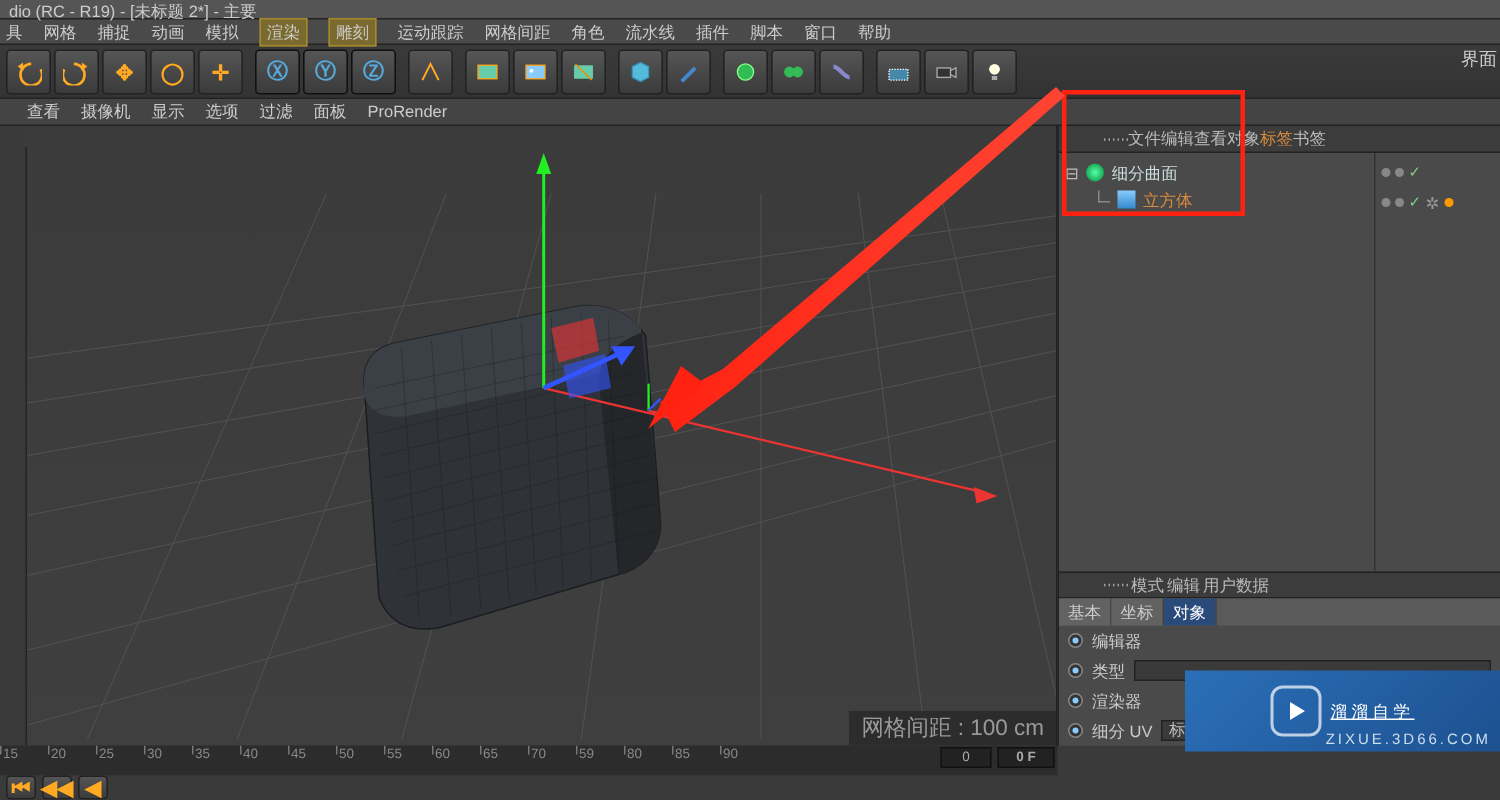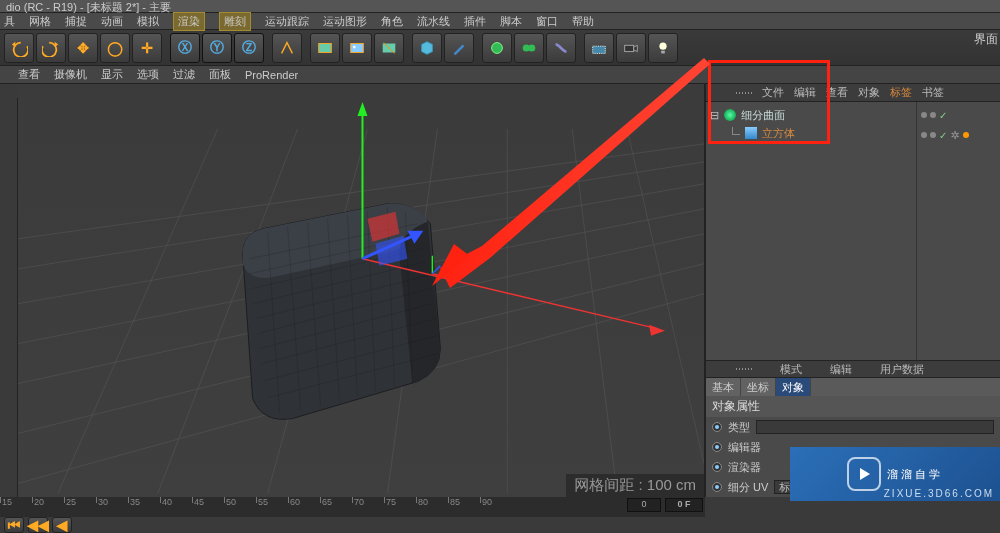--- a/index.html
+++ b/index.html
@@ -12,49 +12,49 @@
 .tbtn { width: 30px; height: 30px; background: linear-gradient(#555,#3b3b3b); border: 1px solid #222; border-radius: 3px; display: flex; align-items: center; justify-content: center; color: #fa2; font-size: 14px; font-weight:bold; }
 .tbtn.blue{ color:#5ad; border-color:#111; }
 .tbtn.small-gap{ margin-left:6px; }
 .tbtn svg{ width:18px; height:18px; }
 .viewport-menu { height: 18px; background: #444; color:#ccc; display:flex; align-items:center; gap:14px; padding-left:6px; font-size:12px; border-bottom:1px solid #222;}
 .main-row{ display:flex; height: 413px; }
 .viewport{ flex:1; position:relative; background:linear-gradient(#3b3b3b,#3f3f3f); overflow:hidden; border-right:1px solid #222;}
 .viewport-canvas{ position:absolute; inset:0; }
 .status-bar{ position:absolute; bottom:0; right:0; background:rgba(40,40,40,.8); color:#999; font-size:15px; padding:2px 8px;}
 .right-panel{ width:295px; display:flex; flex-direction:column; background:#454545; border-left:1px solid #222;}
-.panel-tabs{ height:18px; display:flex; align-items:center; gap:10px; padding-left:30px; color:#bbb; font-size:12px; background:#3c3c3c; border-bottom:1px solid #222;}
+.panel-tabs{ height:18px; display:flex; align-items:center; padding-left:30px; color:#bbb; font-size:12px; background:#3c3c3c; border-bottom:1px solid #222;}
 .obj-manager{ flex:1; background:#4a4a4a; display:flex; color:#ccc; }
 .tree{ flex:1; padding:4px 4px; font-size:12px; }
 .tree-row{ display:flex; align-items:center; gap:4px; height:18px;}
 .tree-row .icon{ width:14px; height:14px; display:inline-flex; align-items:center; justify-content:center;}
 .tree-vis{ width:84px; border-left:1px solid #333; padding:4px; display:flex; flex-direction:column; gap:2px;}
 .vis-row{ height:18px; display:flex; align-items:center; gap:3px;}
 .dot{ width:6px; height:6px; border-radius:50%; background:#888; }
 .check{ color:#8c8; font-size:10px;}
 .orange-dot{ width:6px; height:6px; border-radius:50%; background:#f90; }
-.attr-tabs{ height:18px; display:flex; align-items:center; gap:28px; padding-left:30px; font-size:12px; background:#3c3c3c; color:#bbb; border-top:1px solid #222; border-bottom:1px solid #222;}
+.attr-tabs{ height:18px; display:flex; align-items:center; gap:2px; padding-left:30px; font-size:12px; background:#3c3c3c; color:#bbb; border-top:1px solid #222; border-bottom:1px solid #222;}
 .attr-panel{ background:#4a4a4a; color:#ccc; padding:0; font-size:12px;}
 .attr-header{ display:flex; align-items:center; gap:6px; padding:4px 6px;}
 .attr-sub-tabs{ display:flex; height:18px; background:#5a5a5a;}
 .attr-sub-tab{ padding:2px 6px; background:#626262; border-right:1px solid #444; color:#ccc; font-size:11px;}
 .attr-sub-tab.active{ background:#2a4a7a; color:#fff; }
 .attr-section-title{ background:#555; padding:2px 6px; font-size:12px; color:#ddd;}
 .attr-row{ display:flex; align-items:center; height:20px; padding:1px 6px; gap:6px;}
 .attr-row .radio{ width:10px; height:10px; border:1px solid #888; border-radius:50%; background:#333; display:inline-block;}
 .attr-row .radio.sel::after{ content:""; display:block; width:4px; height:4px; background:#8cf; border-radius:50%; margin:2px;}
 .attr-row .field{ flex:1; height:14px; background:#3a3a3a; border:1px solid #222;}
 .icon-dots{ width:16px; display:flex; gap:2px; align-items:center;}
 .icon-dots span{ width:2px; height:2px; background:#aaa; border-radius:50%;}
 .red-box{ position:absolute; border:3px solid #f21; pointer-events:none;}
 .red-arrow{ position:absolute; pointer-events:none;}
 .tab-label{ cursor:default; }
 .tab-label.orange{ color:#d88a3e; }
 .interface-link{ position:absolute; top:31px; right:2px; color:#ccc; font-size:12px;}
-.watermark{ position:absolute; right:0; bottom:32px; width:210px; height:54px; background:linear-gradient(135deg,#2b6fb8,#1d5190); display:flex; align-items:center; justify-content:center; gap:6px; color:#fff; font-size:22px; letter-spacing:3px;}
+.watermark{ position:absolute; right:0; bottom:32px; width:210px; height:54px; background:linear-gradient(135deg,#2b6fb8,#1d5190); display:flex; align-items:center; justify-content:center; gap:6px; color:#fff; font-size:22px; letter-spacing:3px;text-decoration:underline;}
 .watermark .play{ width:34px; height:34px; border:2px solid rgba(255,255,255,.7); border-radius:8px; display:flex; align-items:center; justify-content:center;}
 .watermark .sub{ position:absolute; bottom:2px; right:6px; font-size:10px; letter-spacing:2px; color:#cde;}
 .bottom-strip{ position:absolute; left:0; right:295px; bottom:0; height:36px; display:flex; flex-direction:column;}
 .timeline-ruler{ height:33px; background:#2c2c2c; display:flex; overflow:hidden;}
 .tick{ width:32px; height:100%; color:#888; font-size:9px; text-align:left; padding-left:2px; position:relative;}
 .tick::before{content:""; position:absolute; left:0; top:0; width:1px; height:6px; background:#777;}
 .time-controls{ height:20px; background:#3a3a3a; display:flex; align-items:center; gap:4px; padding:0 4px;}
 .frame-box{ width:34px; height:14px; background:#222; border:1px solid #111; color:#aaa; font-size:9px; text-align:center;}
 .tool-col{ position:absolute; left:0; top:98px; width:18px; bottom:36px; background:#3a3a3a; border-right:1px solid #222;}
 .pin-icon{ position:absolute; top:66px; right:300px; width:14px; height:14px; display:flex; align-items:center; justify-content:center;}
@@ -73,21 +73,21 @@
 
 <div class="menu-bar">
   <span class="menu-item">具</span>
   <span class="menu-item">网格</span>
   <span class="menu-item">捕捉</span>
   <span class="menu-item">动画</span>
   <span class="menu-item">模拟</span>
   <span class="menu-item highlight">渲染</span>
   <span class="menu-item highlight">雕刻</span>
   <span class="menu-item">运动跟踪</span>
-  <span class="menu-item">运动图形</span>
+  <span class="menu-item">网格间距</span>
   <span class="menu-item">角色</span>
   <span class="menu-item">流水线</span>
   <span class="menu-item">插件</span>
   <span class="menu-item">脚本</span>
   <span class="menu-item">窗口</span>
   <span class="menu-item">帮助</span>
 </div>
 
 <div class="interface-link">界面</div>
 
@@ -306,29 +306,28 @@
       <span class="tab-label">编辑</span>
       <span class="tab-label">用户数据</span>
     </div>
 
     <div class="attr-panel">
       <div class="attr-sub-tabs">
         <span class="attr-sub-tab">基本</span>
         <span class="attr-sub-tab">坐标</span>
         <span class="attr-sub-tab active">对象</span>
       </div>
-      <div class="attr-section-title">对象属性</div>
+      <div class="attr-row">
+        <span class="radio sel"></span>
+        <span>编辑器</span>
+      </div>
       <div class="attr-row">
         <span class="radio sel"></span>
         <span>类型</span>
         <span class="field"></span>
-      </div>
-      <div class="attr-row">
-        <span class="radio sel"></span>
-        <span>编辑器</span>
       </div>
       <div class="attr-row">
         <span class="radio sel"></span>
         <span>渲染器</span>
       </div>
       <div class="attr-row">
         <span class="radio sel"></span>
         <span>细分 UV</span>
         <span class="field" style="padding-left:4px; color:#bbb; font-size:10px; line-height:12px;"><span>标准</span></span>
       </div>
@@ -345,21 +344,21 @@
     <div class="tick">25</div>
     <div class="tick">30</div>
     <div class="tick">35</div>
     <div class="tick">40</div>
     <div class="tick">45</div>
     <div class="tick">50</div>
     <div class="tick">55</div>
     <div class="tick">60</div>
     <div class="tick">65</div>
     <div class="tick">70</div>
-    <div class="tick">75</div>
+    <div class="tick">59</div>
     <div class="tick">80</div>
     <div class="tick">85</div>
     <div class="tick">90</div>
     <div style="flex:1"></div>
     <div class="frame-box" style="margin:1px 2px;">0</div>
     <div class="frame-box" style="margin:1px 2px; width:38px;font-weight:bold;">0 F</div>
   </div>
   <div class="time-controls">
     <div class="tbtn" style="width:20px;height:16px;">⏮</div>
     <div class="tbtn" style="width:20px;height:16px;">◀◀</div>

